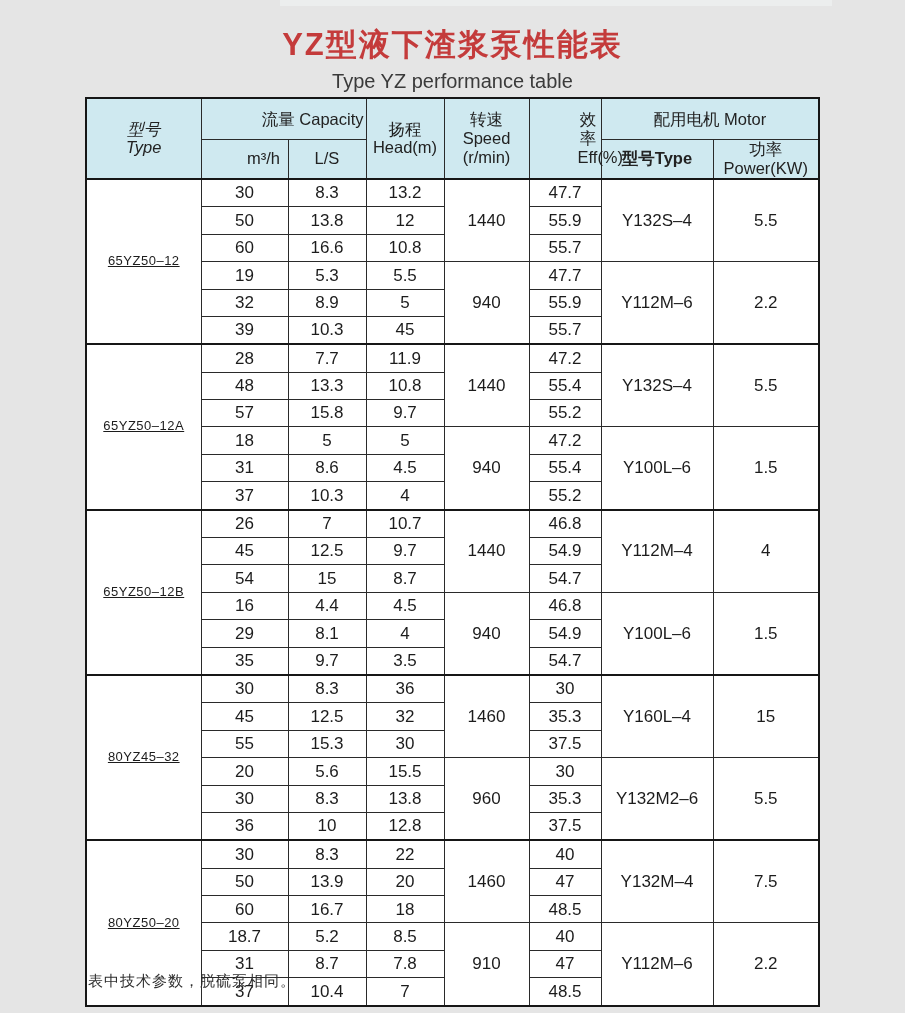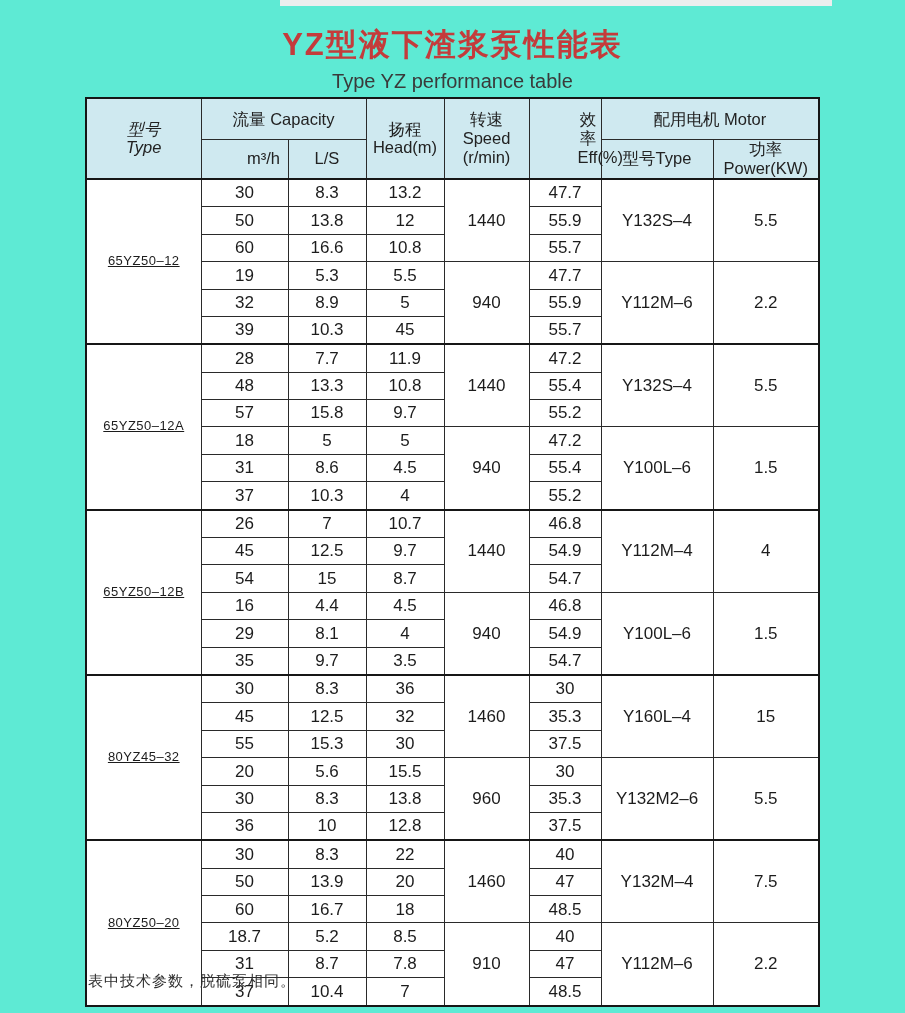--- a/index.html
+++ b/index.html
@@ -3,21 +3,21 @@
 <meta charset="utf-8">
 <style>
   html,body{margin:0;padding:0;}
   body{
     font-family:"Liberation Sans","DejaVu Sans",sans-serif;
     background:#ffffff;
   }
   .page{
     position:relative;
     width:905px;height:1013px;
-    background:#5eead4;
+    background:#e5e5e5;
     overflow:hidden;
   }
   .top-strip{
     position:absolute;left:280px;top:0;width:552px;height:6px;
     background:#eceeee;
   }
   .title-block{
     position:absolute;left:0;top:24px;width:905px;text-align:center;
   }
   .main-title{
@@ -78,40 +78,40 @@
       <col style="width:72px">
       <col style="width:112px">
       <col style="width:106px">
     </colgroup>
     <thead>
       <tr class="header-1">
         <th rowspan="2" style="background: rgb(207, 233, 240); font-style: italic;">
           <span class="hdr-line">型号</span>
           <span class="hdr-line">Type</span>
         </th>
-        <th colspan="2" style="background: rgb(207, 233, 240);">流量 Capacity</th>
+        <th colspan="2" style="background: rgb(207, 233, 240); text-align: right;">流量 Capacity</th>
         <th rowspan="2" style="background: rgb(207, 233, 240); margin-left: 40px;">
           <span class="hdr-line">扬程</span>
           <span class="hdr-line">Head(m)</span>
         </th>
         <th rowspan="2" style="background: rgb(207, 233, 240);">
           <span class="hdr-line">转速</span>
           <span class="hdr-line">Speed</span>
           <span class="hdr-line">(r/min)</span>
         </th>
         <th rowspan="2" style="background: rgb(207, 233, 240); padding-left: 48px;">
           <span class="hdr-line">效率</span>
           <span class="hdr-line">Eff(%)</span>
         </th>
         <th colspan="2" style="background: rgb(207, 233, 240);">配用电机 Motor</th>
       </tr>
       <tr class="header-2">
         <th style="background: rgb(207, 233, 240); padding-left: 40px;">m³/h</th>
         <th style="background: rgb(207, 233, 240);">L/S</th>
-        <th style="background: rgb(207, 233, 240);">型号Type</th>
+        <th style="background: rgb(207, 233, 240); font-weight: bold;">型号Type</th>
         <th style="background: rgb(207, 233, 240); margin-left: 29px;">功率Power(KW)</th>
       </tr>
     </thead>
     <tbody>
         <tr class="group-start">
           <td class="type-cell" rowspan="6">65YZ50–12</td>
           <td>30</td>
           <td>8.3</td>
           <td>13.2</td>
           <td rowspan="3">1440</td>

